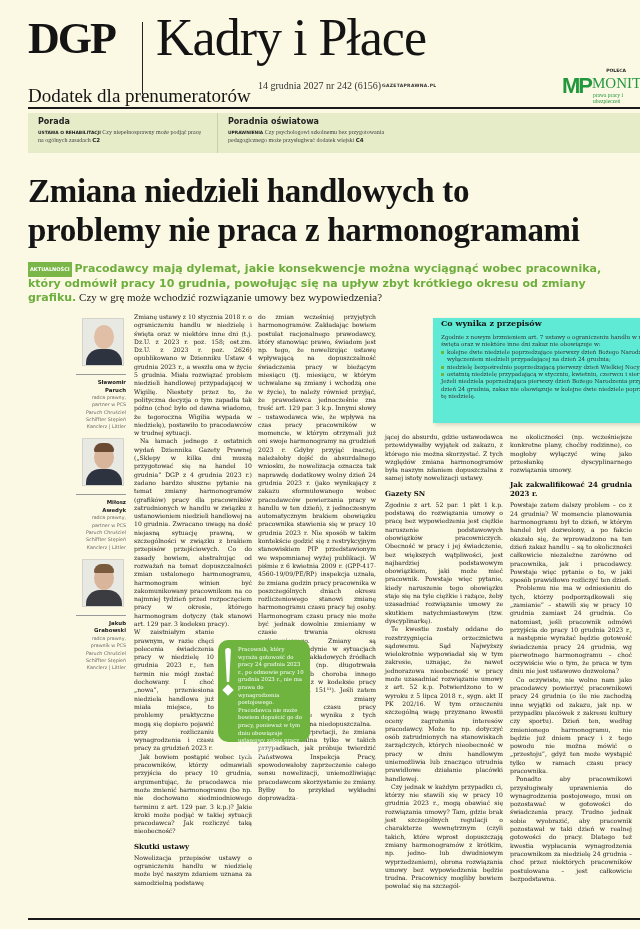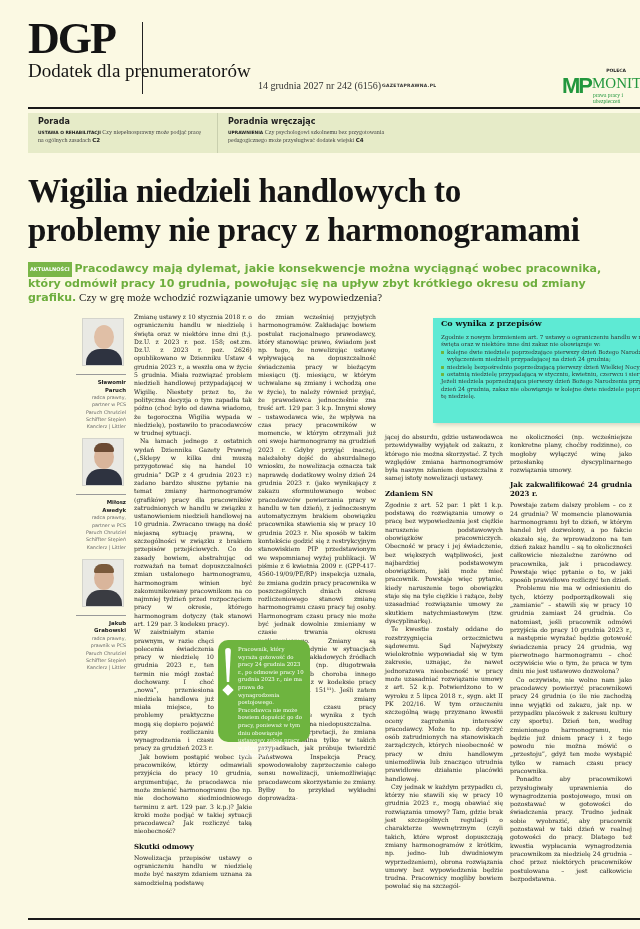--- a/index.html
+++ b/index.html
@@ -3,21 +3,21 @@
 <meta charset="utf-8">
 <style>
   * { box-sizing: border-box; margin: 0; padding: 0; }
   html, body { width: 640px; height: 929px; overflow: hidden; }
   body { background: #fbf9e3; font-family: "DejaVu Serif", serif; color: #1a1a1a; position: relative; }
 
   .masthead { position: absolute; left: 28px; top: 0; width: 612px; height: 110px; }
   .logo-dgp { position: absolute; left: 0; top: 14px; font-family: "Liberation Serif", serif; font-weight: bold; font-size: 44px; letter-spacing: -2px; line-height: 50px; color: #141414; }
   .logo-sep { position: absolute; left: 114px; top: 22px; width: 1px; height: 72px; background: #222; }
   .logo-kadry { position: absolute; left: 128px; top: 12px; font-family: "Liberation Serif", serif; font-size: 52px; line-height: 52px; color: #141414; letter-spacing: -1px; }
-  .subtitle { position: absolute; left: 0; top: 60px; font-family: "Liberation Serif", serif; font-size: 19px; color: #141414; }
+  .subtitle { position: absolute; left: 0; top: 85px; font-family: "Liberation Serif", serif; font-size: 19px; color: #141414; }
   .issue { position: absolute; left: 230px; top: 80px; font-family: "Liberation Serif", serif; font-size: 10px; color: #333; }
   .site { position: absolute; left: 354px; top: 83px; font-family: "DejaVu Sans", sans-serif; font-size: 4.5px; font-weight: bold; color: #333; letter-spacing: 0.3px; }
   .poleca { position: absolute; right: 14px; top: 68px; font-family: "DejaVu Sans", sans-serif; font-size: 4.5px; font-weight: bold; color: #222; }
   .mp { position: absolute; left: 534px; top: 75px; font-family: "Liberation Sans", sans-serif; font-weight: bold; font-size: 22px; color: #22973d; letter-spacing: -2px; line-height: 22px; }
   .monitor { position: absolute; left: 564px; top: 76px; font-family: "Liberation Serif", serif; font-size: 15px; color: #22973d; line-height: 15px; }
   .monitor-sub { position: absolute; left: 565px; top: 92px; font-family: "Liberation Serif", serif; font-size: 5.5px; color: #22973d; }
   .rule-top { position: absolute; left: 28px; top: 107px; width: 612px; height: 2px; background: #1a1a1a; }
 
   .teasers { position: absolute; left: 28px; top: 113px; width: 612px; height: 40px; background: #e6ebc8; display: flex; }
   .teaser { padding: 4px 10px 0 10px; border-right: 1px solid #c9cfae; }
@@ -63,44 +63,45 @@
   .bullet::before { content: ""; position: absolute; left: 0; top: 2px; width: 3px; height: 3px; background: #6eb43f; }
 
   .rule-bottom { position: absolute; left: 28px; top: 918px; width: 612px; height: 2px; background: #1a1a1a; }
 </style>
 </head>
 <body>
 
 <header class="masthead">
   <div class="logo-dgp">DGP</div>
   <div class="logo-sep"></div>
+  <div class="logo-kadry">Kadry i Płace</div>
   <div class="subtitle">Dodatek dla prenumeratorów</div>
   <div class="issue">14 grudnia 2027 nr 242 (6156)</div>
   <div class="site">GAZETAPRAWNA.PL</div>
   <div class="poleca">POLECA</div>
   <div class="mp">MP</div>
   <div class="monitor">MONITOR</div>
   <div class="monitor-sub">prawa pracy i ubezpieczeń</div>
 </header>
 <div class="rule-top"></div>
 
 <nav class="teasers">
   <div class="teaser" style="width:190px">
     <div class="teaser-title">Porada</div>
     <div class="teaser-text"><span class="teaser-tag">USTAWA O REHABILITACJI</span> <span>Czy niepełnosprawny może podjąć pracę na ogólnych zasadach</span> <span class="teaser-page">C2</span></div>
   </div>
   <div class="teaser" style="width:200px">
-    <div class="teaser-title">Poradnia wręczając</div>
+    <div class="teaser-title">Poradnia oświatowa</div>
     <div class="teaser-text"><span class="teaser-tag">UPRAWNIENIA</span> <span>Czy psychologowi szkolnemu bez przygotowania pedagogicznego może przysługiwać dodatek wiejski</span> <span class="teaser-page">C4</span></div>
   </div>
 </nav>
 
 <h1 class="headline">
-  <span>Wigilia niedzieli handlowych to</span><br>
-  <span>problemy nie pracy z harmonogramami</span>
+  <span>Zmiana niedzieli handlowych to</span><br>
+  <span>problemy nie praca z harmonogramami</span>
 </h1>
 
 <div class="lead">
   <span class="lead-tag">AKTUALNOŚCI</span>
   <span class="lead-green">Pracodawcy mają dylemat, jakie konsekwencje można wyciągnąć wobec pracownika, który odmówił pracy 10 grudnia, powołując się na upływ zbyt krótkiego okresu od zmiany grafiku.</span>
   <span class="lead-rest">Czy w grę może wchodzić rozwiązanie umowy bez wypowiedzenia?</span>
 </div>
 
 <aside class="authors">
   <div class="author">
@@ -135,21 +136,21 @@
     <div class="author-name">Grabowski</div>
     <div class="author-role">radca prawny, prawnik w PCS Paruch Chruściel Schiffter Stępień Kanclerz | Littler</div>
   </div>
 </aside>
 
 <section class="col col1">
   <p class="noind">Zmianę ustawy z 10 stycznia 2018 r. o ograniczeniu handlu w niedzielę i święta oraz w niektóre inne dni (t.j. Dz.U. z 2023 r. poz. 158; ost.zm. Dz.U. z 2023 r. poz. 2626) opublikowano w Dzienniku Ustaw 4 grudnia 2023 r., a weszła ona w życie 5 grudnia. Miała rozwiązać problem niedzieli handlowej przypadającej w Wigilię. Niestety przez to, że polityczna decyzja o tym zapadła tak późno (choć było od dawna wiadomo, że tegoroczna Wigilia wypada w niedzielę), postawiło to pracodawców w trudnej sytuacji.</p>
   <p>Na łamach jednego z ostatnich wydań Dziennika Gazety Prawnej („Sklepy w kilka dni muszą przygotować się na handel 10 grudnia” DGP z 4 grudnia 2023 r.) zadano bardzo słuszne pytanie na temat zmiany harmonogramów (grafików) pracy dla pracowników zatrudnionych w handlu w związku z ustanowieniem niedzieli handlowej na 10 grudnia. Zwracano uwagę na dość niejasną sytuację prawną, w szczególności w związku z brakiem przepisów przejściowych. Co do zasady bowiem, abstrahując od rozważań na temat dopuszczalności zmian ustalonego harmonogramu, harmonogram winien być zakomunikowany pracownikom na co najmniej tydzień przed rozpoczęciem pracy w okresie, którego harmonogram dotyczy (tak stanowi art. 129 par. 3 kodeksu pracy).</p>
   <p class="noind" style="width:80px">W zaistniałym stanie prawnym, w razie chęci polecenia świadczenia pracy w niedzielę 10 grudnia 2023 r., ten termin nie mógł zostać dochowany. I choć „nowa”, przeniesiona niedziela handlowa już miała miejsce, to problemy praktyczne mogą się dopiero pojawić przy rozliczaniu wynagrodzenia i czasu pracy za grudzień 2023 r.</p>
   <p>Jak bowiem postąpić wobec tych pracowników, którzy odmawiali przyjścia do pracy 10 grudnia, argumentując, że pracodawca nie może zmienić harmonogramu (bo np. nie dochowano siedmiodniowego terminu z art. 129 par. 3 k.p.)? Jakie kroki może podjąć w takiej sytuacji pracodawca? Jak rozliczyć taką nieobecność?</p>
-  <h4>Skutki odmowy</h4>
+  <h4>Skutki ustawy</h4>
   <p class="noind">Nowelizacja przepisów ustawy o ograniczeniu handlu w niedzielę może być naszym zdaniem uznana za samodzielną podstawę</p>
 </section>
 
 <section class="col col2">
   <p class="noind">do zmian wcześniej przyjętych harmonogramów. Zakładając bowiem postulat racjonalnego prawodawcy, który stanowiąc prawo, świadom jest np. tego, że nowelizując ustawę wpływającą na dopuszczalność świadczenia pracy w bieżącym miesiącu (tj. miesiącu, w którym uchwalane są zmiany i wchodzą one w życie), to należy również przyjąć, że prawodawca jednocześnie zna treść art. 129 par. 3 k.p. Innymi słowy – ustawodawca wie, że wpływa na czas pracy pracowników w momencie, w którym otrzymali już oni swoje harmonogramy na grudzień 2023 r. Gdyby przyjąć inaczej, należałoby dojść do absurdalnego wniosku, że nowelizacja oznacza tak naprawdę dodatkowy wolny dzień 24 grudnia 2023 r. (jako wynikający z zakazu sformułowanego wobec pracodawców powierzania pracy w handlu w ten dzień), z jednoczesnym automatycznym brakiem obowiązku pracownika stawienia się w pracy 10 grudnia 2023 r. Nie sposób w takim kontekście godzić się z restrykcyjnym stanowiskiem PIP przedstawionym we wspomnianej wyżej publikacji. W piśmie z 6 kwietnia 2009 r. (GPP-417-4560-19/09/PE/RP) inspekcja uznała, że zmiana godzin pracy pracownika w poszczególnych dniach okresu rozliczeniowego stanowi zmianę harmonogramu czasu pracy tej osoby. Harmonogram czasu pracy nie może być jednak dowolnie zmieniany w czasie trwania okresu rozliczeniowego. Zmiany są dopuszczalne jedynie w sytuacjach określonych w zakładowych źródłach prawa pracy (np. długotrwała nieobecność lub choroba innego pracownika) oraz w kodeksie pracy (art. 151³ i art. 151¹¹). Jeśli zatem dopuszczalność zmiany harmonogramu czasu pracy pracownika nie wynika z tych przepisów, jest ona niedopuszczalna.</p>
   <p>Przyjęcie interpretacji, że zmiana jest dopuszczalna tylko w takich przypadkach, jak próbuje twierdzić Państwowa Inspekcja Pracy, spowodowałoby zaprzeczenie całego sensu nowelizacji, uniemożliwiając pracodawcom skorzystanie ze zmiany. Byłby to przykład wykładni doprowadza-</p>
 </section>
 
 <div class="callout">
   <div class="bang"></div>
@@ -163,21 +164,21 @@
     <div>Zgodnie z nowym brzmieniem art. 7 ustawy o ograniczeniu handlu w niedzielę i święta oraz w niektóre inne dni zakaz nie obowiązuje w:</div>
     <div class="bullet">kolejne dwie niedziele poprzedzające pierwszy dzień Bożego Narodzenia, z wyłączeniem niedzieli przypadającej na dzień 24 grudnia;</div>
     <div class="bullet">niedzielę bezpośrednio poprzedzającą pierwszy dzień Wielkiej Nocy;</div>
     <div class="bullet">ostatnią niedzielę przypadającą w styczniu, kwietniu, czerwcu i sierpniu.</div>
     <div>Jeżeli niedziela poprzedzająca pierwszy dzień Bożego Narodzenia przypada na dzień 24 grudnia, zakaz nie obowiązuje w kolejne dwie niedziele poprzedzające tę niedzielę.</div>
   </div>
 </aside>
 
 <section class="col col3">
   <p class="noind">jącej do absurdu, gdzie ustawodawca przewidywałby wyjątek od zakazu, z którego nie można skorzystać. Z tych względów zmiana harmonogramów była naszym zdaniem dopuszczalna z samej istoty nowelizacji ustawy.</p>
-  <h4>Zdaniem SN</h4>
+  <h4>Gazety SN</h4>
   <p class="noind">Zgodnie z art. 52 par. 1 pkt 1 k.p. podstawą do rozwiązania umowy o pracę bez wypowiedzenia jest ciężkie naruszenie podstawowych obowiązków pracowniczych. Obecność w pracy i jej świadczenie, bez większych wątpliwości, jest najbardziej podstawowym obowiązkiem, jaki może mieć pracownik. Powstaje więc pytanie, kiedy naruszenie tego obowiązku staje się na tyle ciężkie i rażące, żeby uzasadniać rozwiązanie umowy ze skutkiem natychmiastowym (tzw. dyscyplinarkę).</p>
   <p>Te kwestie zostały oddane do rozstrzygnięcia orzecznictwu sądowemu. Sąd Najwyższy wielokrotnie wypowiadał się w tym zakresie, uznając, że nawet jednorazowa nieobecność w pracy może uzasadniać rozwiązanie umowy z art. 52 k.p. Potwierdzono to w wyroku z 5 lipca 2018 r., sygn. akt II PK 202/16. W tym orzeczeniu szczególną wagę przyznano kwestii oceny zagrożenia interesów pracodawcy. Może to np. dotyczyć osób zatrudnionych na stanowiskach zarządczych, których nieobecność w pracy w dniu handlowym uniemożliwia lub znacząco utrudnia prawidłowe działanie placówki handlowej.</p>
   <p>Czy jednak w każdym przypadku ci, którzy nie stawili się w pracy 10 grudnia 2023 r., mogą obawiać się rozwiązania umowy? Tam, gdzie brak jest szczególnych regulacji o charakterze wewnętrznym (czyli takich, które wprost dopuszczają zmiany harmonogramów z krótkim, np. jedno- lub dwudniowym wyprzedzeniem), obrona rozwiązania umowy bez wypowiedzenia będzie trudna. Pracownicy mogliby bowiem powołać się na szczegól-</p>
 </section>
 
 <section class="col col4">
   <p class="noind">ne okoliczności (np. wcześniejsze konkretne plany, choćby rodzinne), co mogłoby wyłączyć winę jako przesłankę dyscyplinarnego rozwiązania umowy.</p>
   <h4>Jak zakwalifikować 24 grudnia 2023 r.</h4>
   <p class="noind">Powstaje zatem dalszy problem – co z 24 grudnia? W momencie planowania harmonogramu był to dzień, w którym handel był dozwolony, a po fakcie okazało się, że wprowadzono na ten dzień zakaz handlu – są to okoliczności całkowicie niezależne zarówno od pracownika, jak i pracodawcy. Powstaje więc pytanie o to, w jaki sposób prawidłowo rozliczyć ten dzień.</p>
   <p>Problemu nie ma w odniesieniu do tych, którzy podporządkowali się „zamianie” – stawili się w pracy 10 grudnia zamiast 24 grudnia. Co natomiast, jeśli pracownik odmówi przyjścia do pracy 10 grudnia 2023 r., a następnie wyrażać będzie gotowość świadczenia pracy 24 grudnia, wg pierwotnego harmonogramu – choć oczywiście wie o tym, że praca w tym dniu nie jest ustawowo dozwolona?</p>

